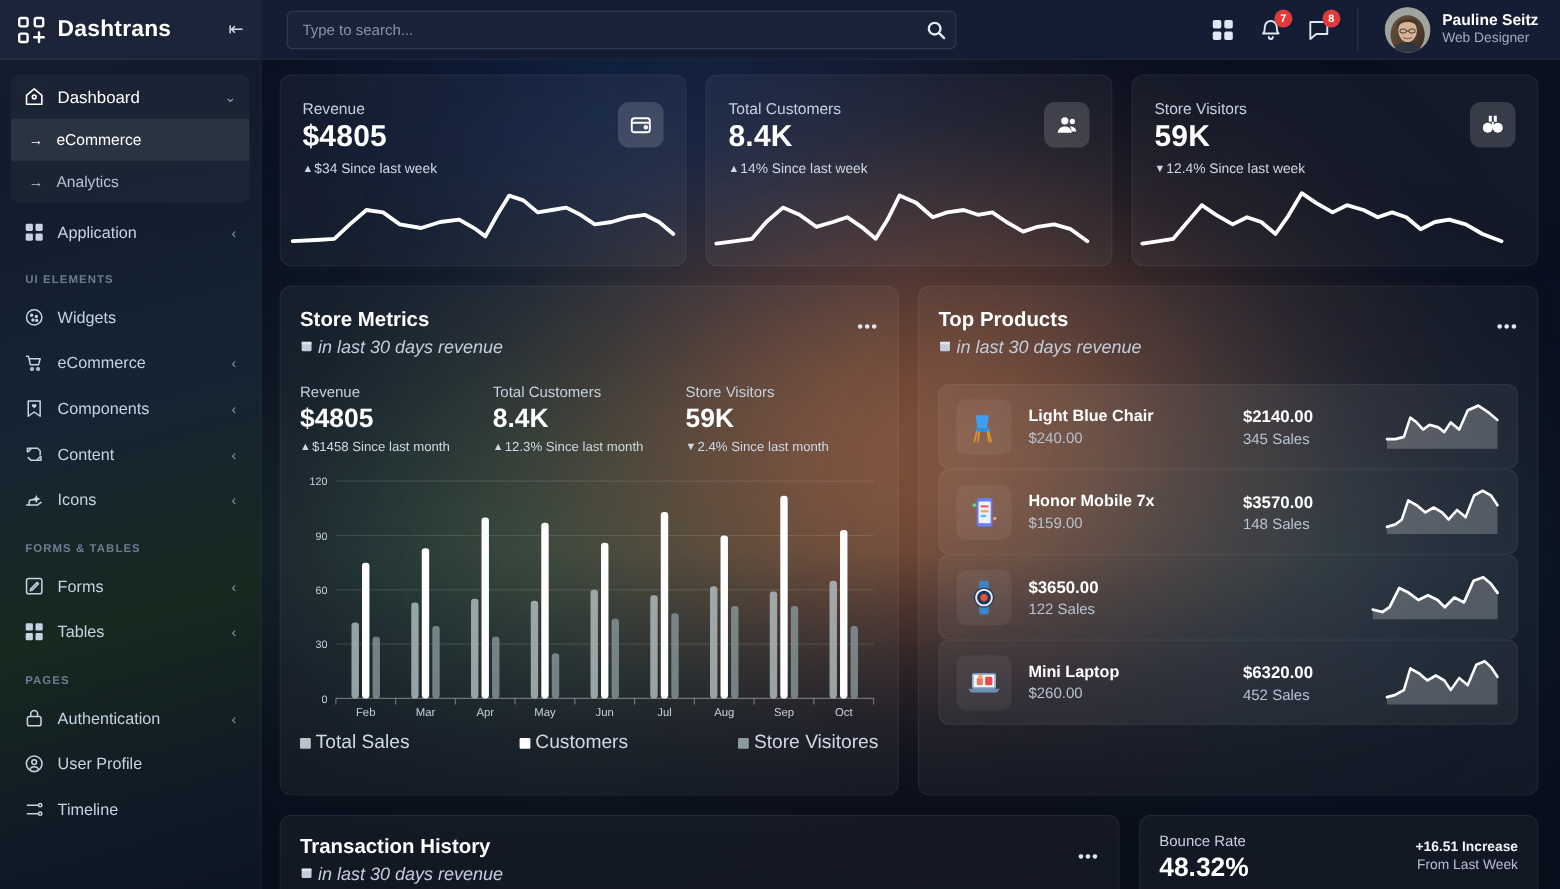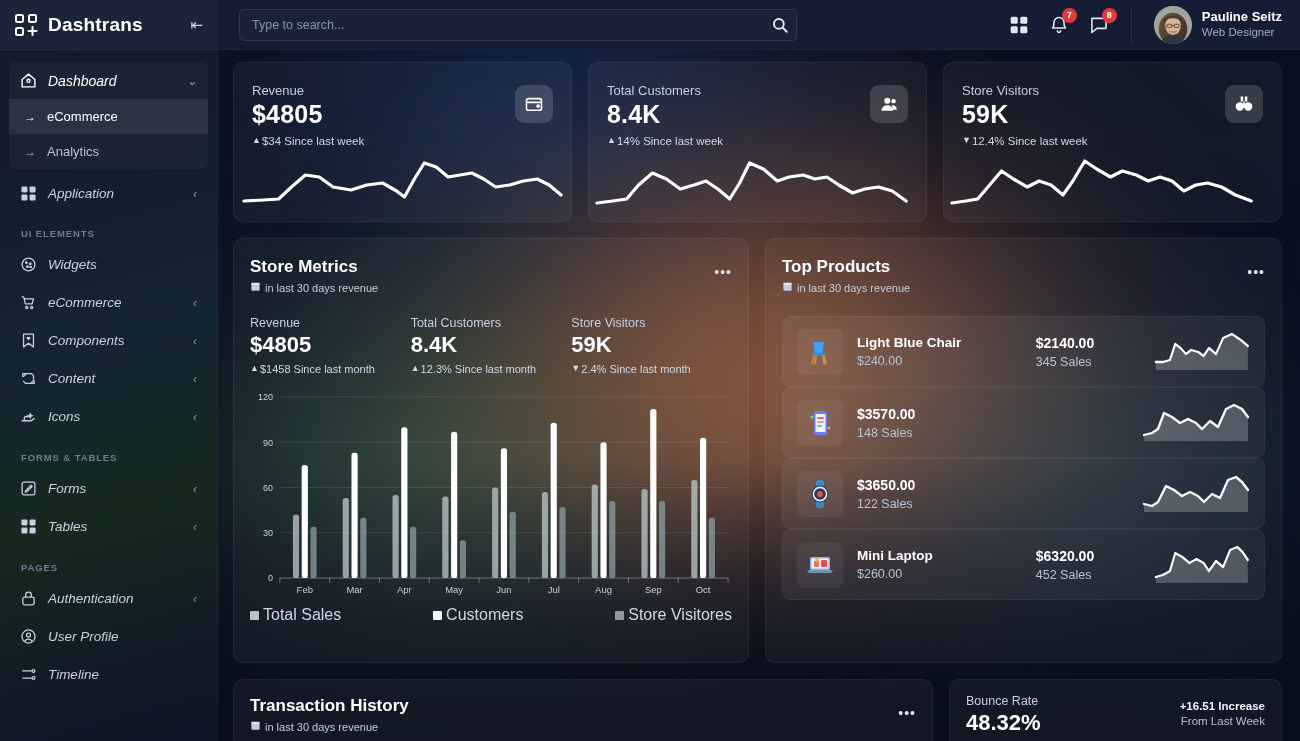--- a/index.html
+++ b/index.html
@@ -58,21 +58,21 @@
   .brand-collapse { margin-left:auto; color:#cfd8e6; font-size:15px; cursor:pointer; line-height:1; }
 
   .nav { padding:12px 9px 0 9px; }
   .nav-group-active {
     background:rgba(255,255,255,0.035);
     border-radius:7px; overflow:hidden; margin-bottom:6px;
   }
   .nav-item {
     display:flex; align-items:center; gap:11px;
     padding:0 11px; height:37px; border-radius:7px;
-    color:#c7d2e2; font-size:13.5px; cursor:pointer;font-style:italic;
+    color:#c7d2e2; font-size:13.5px; cursor:pointer;
   }
   .nav-item.head { color:#fff; font-size:14px; }
   .nav-item .ni-icon { width:17px; height:17px; flex:0 0 17px; display:block; }
   .nav-item .ni-label { flex:1; white-space:nowrap; }
   .nav-item .ni-caret { font-size:12px; color:#8d9ab0; }
   .sub-item {
     display:flex; align-items:center; gap:10px;
     padding:0 11px 0 15px; height:35px; font-size:13px; color:#b6c2d4; cursor:pointer;
   }
   .sub-item.active { background:rgba(255,255,255,0.07); color:#fff; }
@@ -151,21 +151,21 @@
   
   .panel-row { display:flex; gap:16px; margin-top:16px; }
   .panel {
     border-radius:10px; position:relative; overflow:hidden;
     background:rgba(255,255,255,0.045);
     border:1px solid rgba(255,255,255,0.055);
   }
   .panel-metrics { width:516px; height:425px; padding:18px 16px 0 16px; }
   .panel-products { flex:1; height:425px; padding:18px 16px 0 16px; }
   .panel-title { font-size:17px; font-weight:bold; color:#fff; }
-  .panel-sub { font-size:11px; color:#c3cddb; margin-top:4px; display:flex; align-items:center; gap:4px; }
+  .panel-sub { font-size:15px; color:#c3cddb; margin-top:4px; display:flex; align-items:flex-start; gap:4px;font-style:italic; }
   .panel-sub svg { width:11px; height:11px; flex:0 0 11px; }
   .dots {
     position:absolute; right:16px; top:26px; color:#dfe6f0;
     letter-spacing:1px; font-size:14px; cursor:pointer; line-height:1;
   }
 
   
   .mini-row { display:flex; margin-top:22px; }
   .mini { width:168px; }
   .mini-label { font-size:12.5px; color:#c5d0df; }
@@ -700,20 +700,24 @@
                 <svg viewBox="0 0 32 32">
                     <rect x="10" y="4" width="13" height="24" rx="2.5" fill="#6b7df5"></rect>
                     <rect x="11.5" y="7" width="10" height="18" rx="1" fill="#eef2ff"></rect>
                     <rect x="13" y="10" width="7" height="2" rx="1" fill="#f06262"></rect>
                     <rect x="13" y="14" width="7" height="2" rx="1" fill="#f0a862"></rect>
                     <rect x="13" y="18" width="5" height="2" rx="1" fill="#62c0f0"></rect>
                     <circle cx="8" cy="10" r="1.6" fill="#5ed39a"></circle>
                     <circle cx="25" cy="21" r="1.4" fill="#f0a862"></circle>
                   </svg>
               </div>
+              <div class="prod-info">
+                <div class="prod-name">Honor Mobile 7x</div>
+                <div class="prod-price">$159.00</div>
+              </div>
               <div class="prod-rev">
                 <div class="prod-amount">$3570.00</div>
                 <div class="prod-sales">148 Sales</div>
               </div>
               <div class="prod-spark">
                 <svg viewBox="0 0 108 40" preserveAspectRatio="none">
                   <path d="M2 32 L10 30 L16 26 L22 10 L30 14 L38 20 L46 16 L54 20 L60 26 L68 18 L76 24 L84 6 L92 2 L100 6 L106 14 L106 38 L2 38 Z" fill="rgba(255,255,255,0.22)"></path>
                   <path d="M2 32 L10 30 L16 26 L22 10 L30 14 L38 20 L46 16 L54 20 L60 26 L68 18 L76 24 L84 6 L92 2 L100 6 L106 14" fill="none" stroke="#ffffff" stroke-width="2.3" stroke-linejoin="round" stroke-linecap="round"></path>
                 </svg>
               </div>

